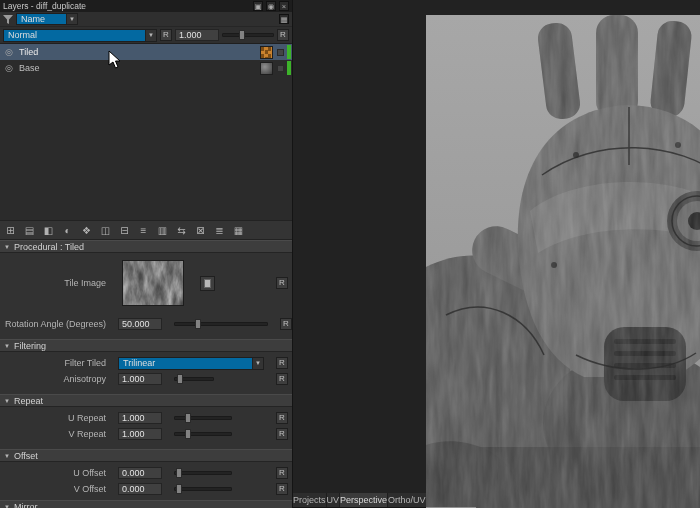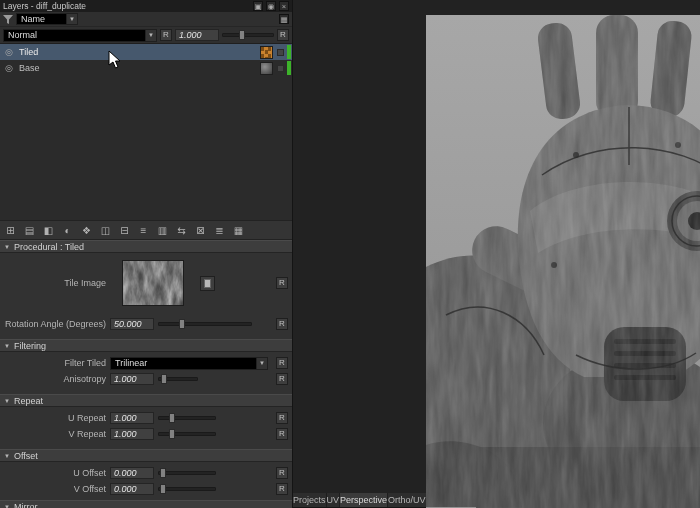--- a/index.html
+++ b/index.html
@@ -7,28 +7,28 @@
     background:#222; font-family:"Liberation Sans","DejaVu Sans",sans-serif; }
   .app { position:relative; width:700px; height:508px; display:flex; }
 
   
   .left { width:293px; background:#323232; display:flex; flex-direction:column; border-right:1px solid #141414; }
   .titlebar { height:12px; background:#1d1d1d; display:flex; align-items:center; padding:0 3px; font-size:8.5px; color:#c9c9c9; flex:0 0 auto; }
   .tb-icons { margin-left:auto; display:flex; gap:3px; }
   .tbi { width:10px; height:10px; display:flex; align-items:center; justify-content:center; font-size:7.5px; color:#aaa; background:#2c2c2c; border:1px solid #111; }
   .filter-row { height:15px; background:#2f2f2f; display:flex; align-items:center; gap:3px; padding:0 3px; border-bottom:1px solid #262626; flex:0 0 auto; }
   .blend-row { height:16px; background:#2f2f2f; display:flex; align-items:center; gap:3px; padding:0 3px; flex:0 0 auto; }
-  .dd { display:flex; align-items:center; background:#000000; border:1px solid #1f1f1f; height:12px; font-size:9px; color:#ddd; padding-left:4px; }
+  .dd { display:flex; align-items:center; background:#0369a1; border:1px solid #1f1f1f; height:12px; font-size:9px; color:#ddd; padding-left:4px; }
   .dd .arr { margin-left:auto; font-size:6px; color:#b5b5b5; background:#343434; border-left:1px solid #222; height:100%; display:flex; align-items:center; padding:0 2px; }
   .dd.name { width:62px; }
   .dd.blend { width:171px; height:13px; }
   .dd.filterimg { width:158px; height:13px; }
   .rbtn { width:12px; height:12px; background:#3e3e3e; border:1px solid #1f1f1f; color:#c0c0c0; font-size:8px; line-height:10px; text-align:center; padding:0; flex:0 0 auto; }
   .ml-auto { margin-left:auto; }
-  .vfield { width:44px; height:12px; background:#404040; border:1px solid #242424; font-size:9px; color:#e2e2e2; line-height:10px; padding:0 3px; overflow:hidden; flex:0 0 auto;font-style:italic; }
+  .vfield { width:44px; height:12px; background:#404040; border:1px solid #242424; font-size:9px; color:#e2e2e2; line-height:10px; padding:0 3px; overflow:hidden; flex:0 0 auto; }
   .slider { position:relative; height:4px; background:#232323; border:1px solid #1a1a1a; border-radius:1px; flex:0 0 auto; }
   .slider .h { position:absolute; top:-4px; margin-left:-3px; width:6px; height:10px; background:#828282; border:1px solid #2a2a2a; }
   .sw-xs { width:40px; } .sw-sm { width:52px; } .sw-md { width:58px; } .sw-lg { width:94px; }
 
   .layers { height:177px; background:#2b2b2b; border-top:1px solid #1f1f1f; flex:0 0 auto; }
   .lrow { height:16px; display:flex; align-items:center; gap:4px; padding:0 8px 0 3px; position:relative; color:#bfbfbf; font-size:9px; }
   .lrow.sel { background:#46586d; color:#eaeaea; }
   .eye { width:12px; text-align:center; font-size:9px; color:#a8a8a8; }
   .lname { flex:1; }
   .ltype { width:13px; height:13px; border:1px solid #1e1e1e; flex:0 0 auto; }
@@ -36,21 +36,21 @@
   .ltype.base  { background:radial-gradient(circle at 35% 35%, #909090, #565656 70%, #3a3a3a); }
   .lextra { width:7px; height:7px; background:#444; border:1px solid #2a2a2a; flex:0 0 auto; }
   .greenbar { position:absolute; right:1px; top:1px; bottom:1px; width:4px; background:#3db32a; }
 
   .ltoolbar { height:20px; background:#343434; border-top:1px solid #222; border-bottom:1px solid #222; display:flex; align-items:center; gap:2px; padding:0 2px; flex:0 0 auto; }
   .ticon { width:17px; height:15px; display:flex; align-items:center; justify-content:center; font-size:10px; color:#b2b2b2; }
 
   .props { flex:1; overflow:hidden; background:#323232; }
   .phead { height:13px; background:#3d3d3d; border-top:1px solid #4a4a4a; border-bottom:1px solid #242424; display:flex; align-items:center; gap:4px; padding:0 4px; font-size:9px; color:#d2d2d2; }
   .phead .tri { font-size:6px; color:#b5b5b5; }
-  .prow { display:flex; align-items:center; gap:4px; padding:0 4px; height:14px; margin-top:2px; font-size:9px; }
+  .prow { display:flex; align-items:center; gap:12px; padding:0 4px; height:14px; margin-top:2px; font-size:9px; }
   .plabel { width:102px; text-align:right; color:#b5b5b5; flex:0 0 auto; }
   .mt4 { margin-top:4px; } .mt8 { margin-top:8px; }
   .tilerow { display:flex; align-items:center; gap:16px; padding:0 4px; margin-top:4px; height:52px; font-size:9px; }
   .thumb { width:62px; height:46px; border:1px solid #1c1c1c; flex:0 0 auto; line-height:0; }
   .loadbtn { width:15px; height:15px; background:#3e3e3e; border:1px solid #1f1f1f; display:flex; align-items:center; justify-content:center; padding:0; }
   .pageglyph { width:7px; height:9px; background:#b9b9b9; border:1px solid #666; display:block; }
 
   
   .viewport { flex:1; display:flex; flex-direction:row;align-items:flex-end; }
   .vtabs { height:15px; background:#2d2d2d; display:flex; border-bottom:1px solid #151515; flex:0 0 auto; }

